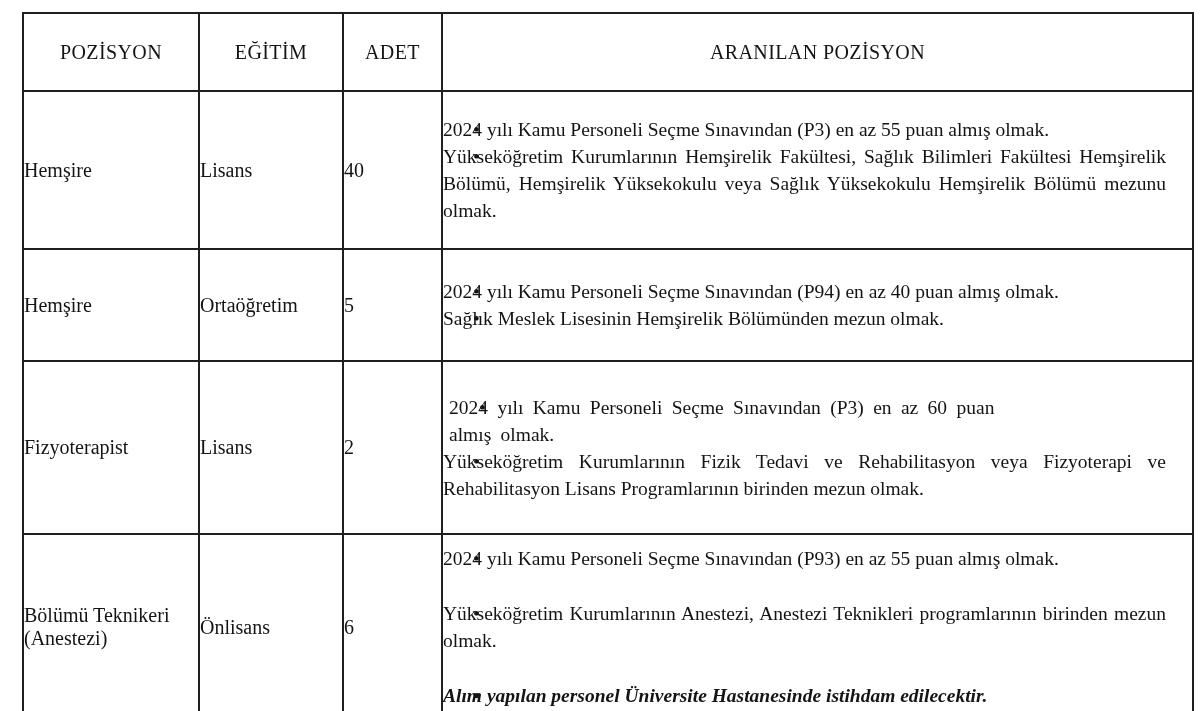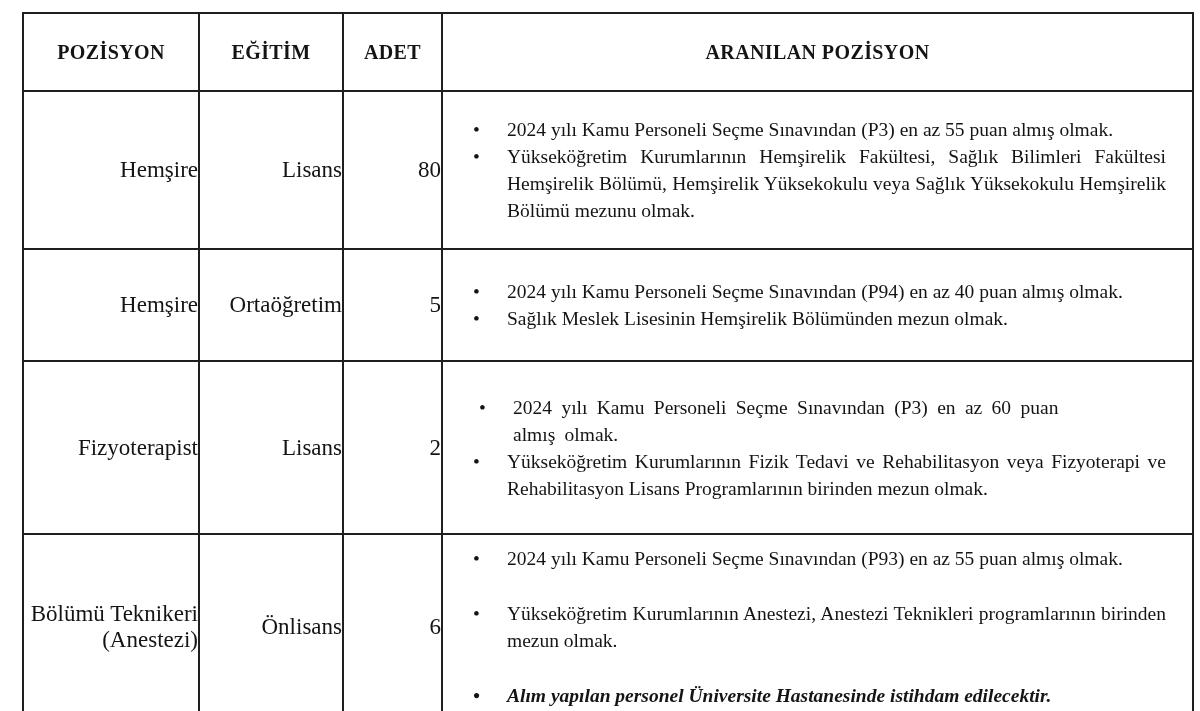--- a/index.html
+++ b/index.html
@@ -28,39 +28,38 @@
     padding: 0;
     overflow: hidden;
   }
   tr.hrow    { height: 78px; }
   tr.row-0   { height: 158px; }
   tr.row-1   { height: 112px; }
   tr.row-2   { height: 173px; }
   tr.row-3   { height: 159px; }
   tr.partial { height: 20px; }
   th {
-    font-weight: bold;
+    font-weight: normal;
     font-size: 20px;
     letter-spacing: 0.4px;
     text-align: center;
     vertical-align: middle;
   }
   td.center {
-    text-align: right;
+    text-align: left;
     vertical-align: middle;
-    font-size: 23px;
+    font-size: 20px;
   }
   td.sartlar {
     vertical-align: middle;
     padding: 10px 26px 10px 0;
   }
   .pos-line2 { font-weight: normal; }
   .bullet {
     position: relative;
-    padding-left: 64px;
     text-align: justify;
     font-size: 19.5px;
     line-height: 27px;
   }
   .bullet::before {
     content: "\2022";
     position: absolute;
     left: 30px;
     top: 0;
   }
@@ -92,21 +91,21 @@
         <th>POZİSYON</th>
         <th>EĞİTİM</th>
         <th>ADET</th>
         <th>ARANILAN POZİSYON</th>
       </tr>
     </thead>
     <tbody>
       <tr class="row-0">
         <td class="center">Hemşire</td>
         <td class="center">Lisans</td>
-        <td class="center">80</td>
+        <td class="center">40</td>
         <td class="sartlar">
           <div class="bullets">
             <div class="bullet">2024 yılı Kamu Personeli Seçme Sınavından (P3) en az 55 puan almış olmak.</div>
             <div class="bullet">Yükseköğretim Kurumlarının Hemşirelik Fakültesi, Sağlık Bilimleri Fakültesi Hemşirelik Bölümü, Hemşirelik Yüksekokulu veya Sağlık Yüksekokulu Hemşirelik Bölümü mezunu olmak.</div>
           </div>
         </td>
       </tr>
       <tr class="row-1">
         <td class="center">Hemşire</td>
         <td class="center">Ortaöğretim</td>

